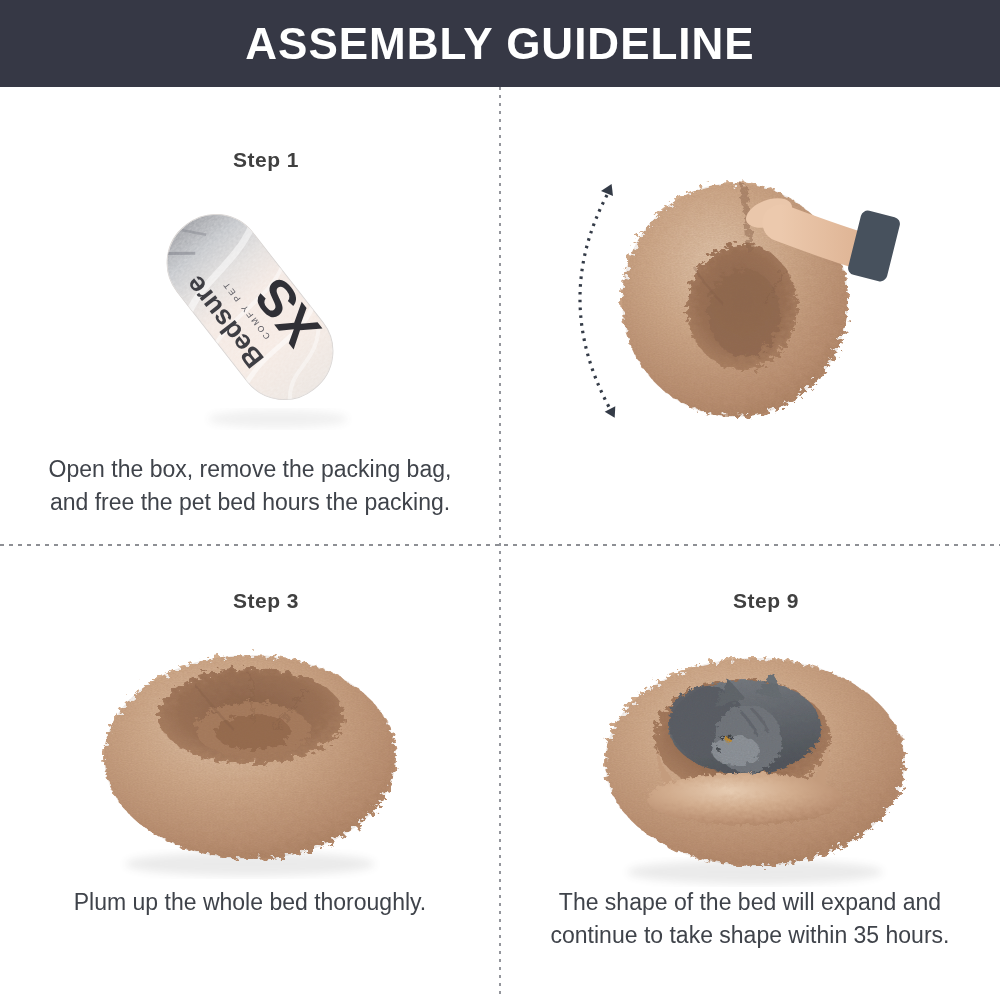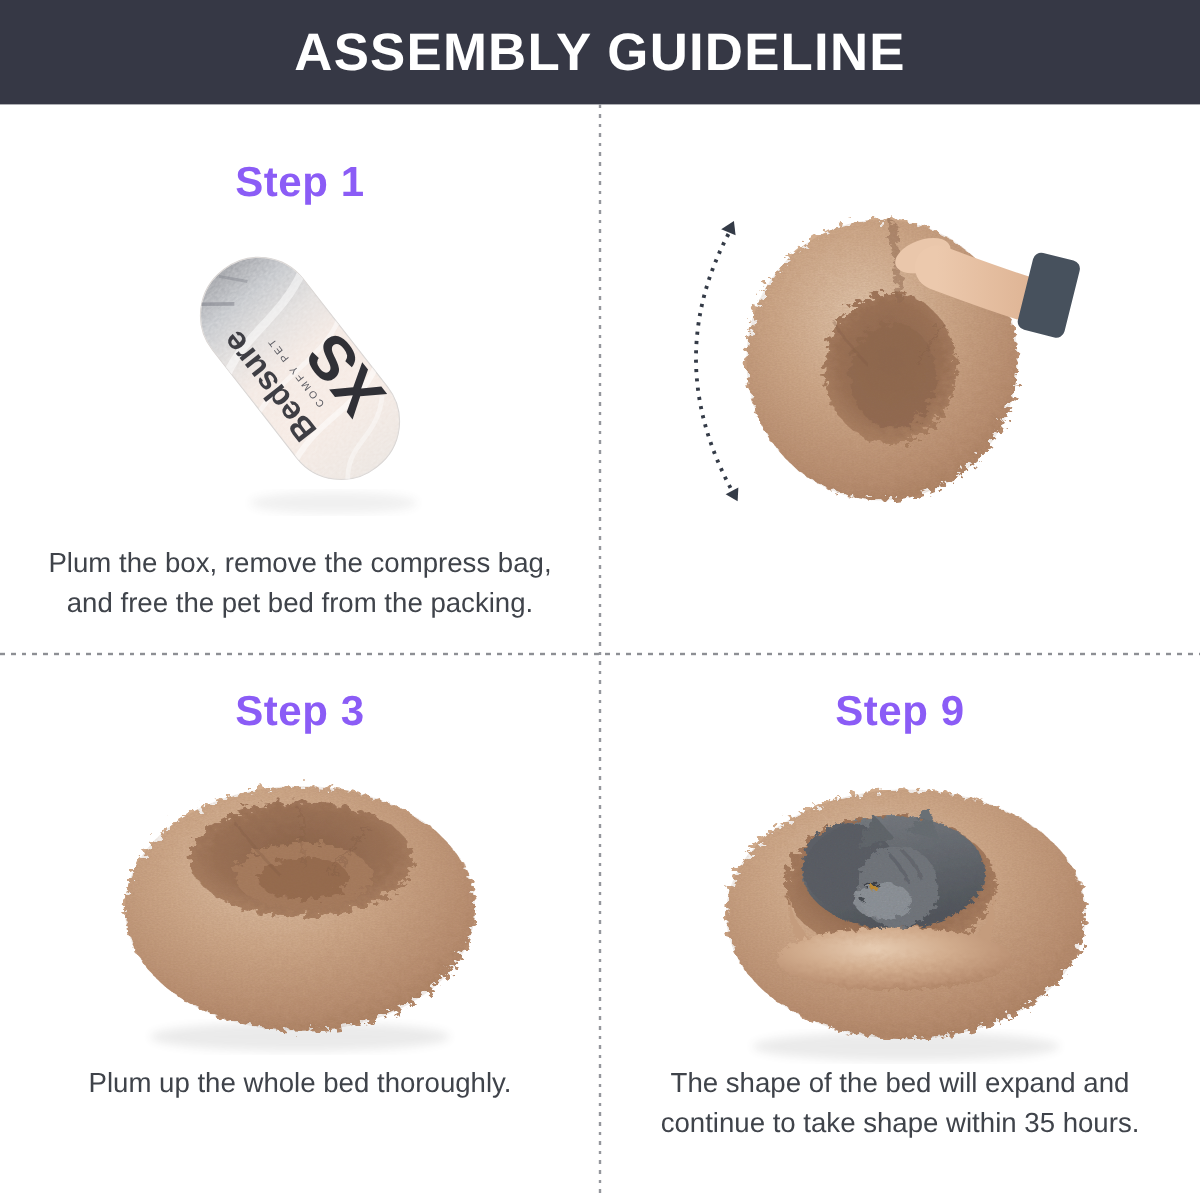--- a/index.html
+++ b/index.html
@@ -10,22 +10,22 @@
   .hdr h1{margin:0;color:#ffffff;font-size:44px;font-weight:700;letter-spacing:1px;}
   .vdiv{position:absolute;left:499px;top:87px;width:2px;height:912px;
         background:repeating-linear-gradient(to bottom,#94969c 0 3px,transparent 3px 8px);}
   .hdiv{position:absolute;left:0;top:544px;width:1000px;height:2px;
         background:repeating-linear-gradient(to right,#8d8f94 0 4px,transparent 4px 9px);}
   .quad{position:absolute;width:500px;}
   .q1{left:0;top:87px;height:457px}
   .q2{left:500px;top:87px;height:457px}
   .q3{left:0;top:546px;height:453px}
   .q4{left:500px;top:546px;height:453px}
-  .step-title{position:absolute;left:0;width:100%;margin:0;text-align:center;
-              font-size:35px;font-weight:700;color:#8b5cf6;letter-spacing:.5px;}
+  .step-title{position:absolute;left:0;width:100%;margin:16px;text-align:center;
+              font-size:21px;font-weight:700;color:#404040;letter-spacing:.5px;}
   .q1 .step-title,.q2 .step-title{top:45px}
   .q3 .step-title,.q4 .step-title{top:27px}
   .caption{position:absolute;left:0;width:100%;margin:0;text-align:center;
            font-size:23px;line-height:33px;color:#3f434a;}
   .q1 .caption,.q2 .caption{top:366px}
   .q3 .caption,.q4 .caption{top:340px}
   .cap-line{display:block;}
   .art{position:absolute;}
   .art1{left:138px;top:98px}
   .art2{left:18px;top:84px}
@@ -126,22 +126,22 @@
           <path d="M-30,104 C-10,70 14,88 40,60" stroke="#ffffff" stroke-width="4" opacity="0.4" fill="none"></path>
           <path d="M-36,-96 L-10,-76" stroke="#7f828a" stroke-width="3" opacity="0.55" fill="none"></path>
           <path d="M-6,-102 L10,-84" stroke="#85888f" stroke-width="2.5" opacity="0.5" fill="none"></path>
         </g>
         <text transform="rotate(-90)" x="-50" y="-20" font-size="27" font-weight="bold" fill="#3e3e44">Bedsure</text>
         <text transform="rotate(-90)" x="-36" y="-2" font-size="8.5" letter-spacing="2.5" fill="#5a5a61">COMFY PET</text>
         <text transform="rotate(-90)" x="-62" y="44" font-size="52" font-weight="bold" fill="#303036">XS</text>
       </g>
     </svg>
     <p class="caption">
-      <span class="cap-line">Plum the box, remove the compress bag,</span>
-      <span class="cap-line">and free the pet bed from the packing.</span>
+      <span class="cap-line">Open the box, remove the packing bag,</span>
+      <span class="cap-line">and free the pet bed hours the packing.</span>
     </p>
   </section>
 
   <section class="quad q2">
     <svg class="art art2" width="460" height="278" viewBox="0 0 460 278">
       <g>
         <path d="M89,24 Q34,129 91,236" fill="none" stroke="#343b47" stroke-width="3.2" stroke-dasharray="2.6 5.2"></path>
         <polygon points="93.6,13.1 95,25 83,20" fill="#343b47"></polygon>
         <polygon points="96.7,246.8 86.7,240.8 97.3,235.2" fill="#343b47"></polygon>
       </g>

